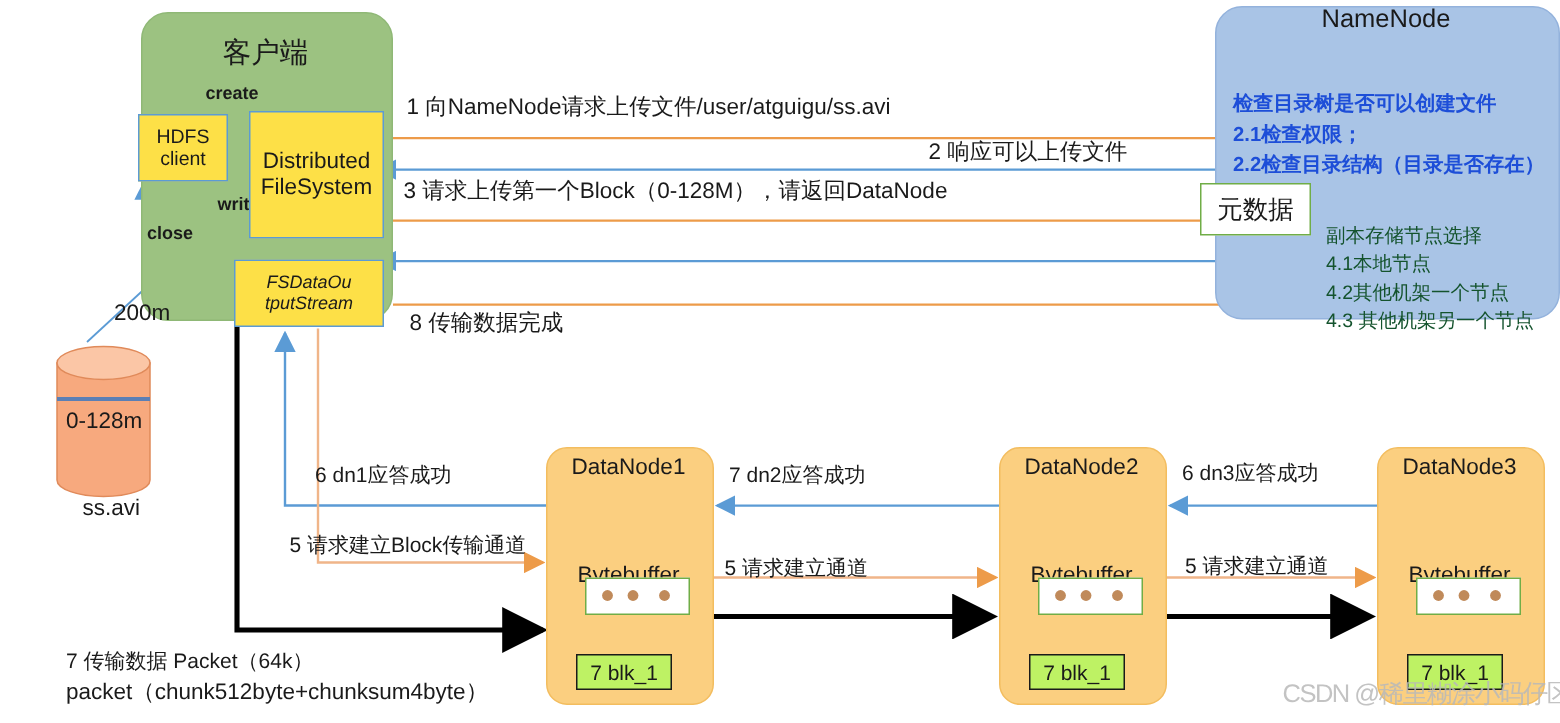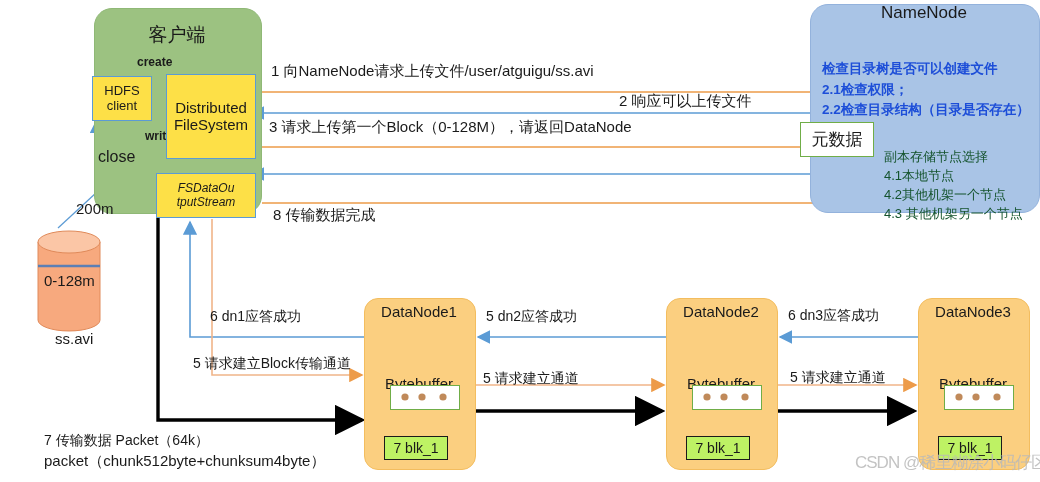--- a/index.html
+++ b/index.html
@@ -34,21 +34,21 @@
   .bb-box{position:absolute;background:#ffffff;border:1.5px solid #70ad47;height:23px;}
   .blk-box{position:absolute;background:#bef264;border:1.5px solid #1a1a1a;height:22px;
     display:flex;align-items:center;justify-content:center;font-size:14px;white-space:nowrap;}
 
   
   .lbl{position:absolute;white-space:nowrap;}
   .t-client-title{left:94px;top:22px;width:166px;text-align:center;font-size:19px;}
   .t-nn-title{left:810px;top:3px;width:228px;text-align:center;font-size:17px;}
   .t-create{left:137px;top:55px;font-size:12px;font-weight:bold;}
   .t-write{left:145px;top:129px;font-size:12px;font-weight:bold;}
-  .t-close{left:98px;top:148px;font-size:16px;font-weight:normal;}
+  .t-close{left:98px;top:148px;font-size:12px;font-weight:bold;}
 
   .nn-body{position:absolute;left:822px;top:27px;width:214px;font-size:13.5px;
            line-height:1.52;font-weight:bold;color:#1d4ed8;margin-top:32px;}
   .nn-rep{position:absolute;left:884px;top:148px;width:152px;font-size:13px;
           line-height:1.45;font-weight:normal;color:#14532d;}
 
   .t-200m{left:76px;top:200px;font-size:15px;}
   .t-0128{left:44px;top:272px;font-size:15px;}
   .t-ssavi{left:55px;top:330px;font-size:15px;}
 
@@ -229,21 +229,21 @@
     <svg width="68" height="23">
       <circle cx="14" cy="11" r="3.6" fill="#c08a5a"></circle>
       <circle cx="31" cy="11" r="3.6" fill="#c08a5a"></circle>
       <circle cx="52" cy="11" r="3.6" fill="#c08a5a"></circle>
     </svg>
   </div>
   <div class="blk-box" style="left:938px;top:436px;width:62px;">7 blk_1</div>
 
   <div class="lbl m6dn1">6 dn1应答成功</div>
   <div class="lbl m5dn1">5 请求建立Block传输通道</div>
-  <div class="lbl m6dn2">5 dn2应答成功</div>
+  <div class="lbl m6dn2">7 dn2应答成功</div>
   <div class="lbl m5dn2">5 请求建立通道</div>
   <div class="lbl m6dn3">6 dn3应答成功</div>
   <div class="lbl m5dn3">5 请求建立通道</div>
 
   <div class="lbl m7a">7 传输数据  Packet（64k）</div>
   <div class="lbl m7b">packet（chunk512byte+chunksum4byte）</div>
 
   <div class="watermark">CSDN @稀里糊涂小码仔区</div>
 
 </div>

